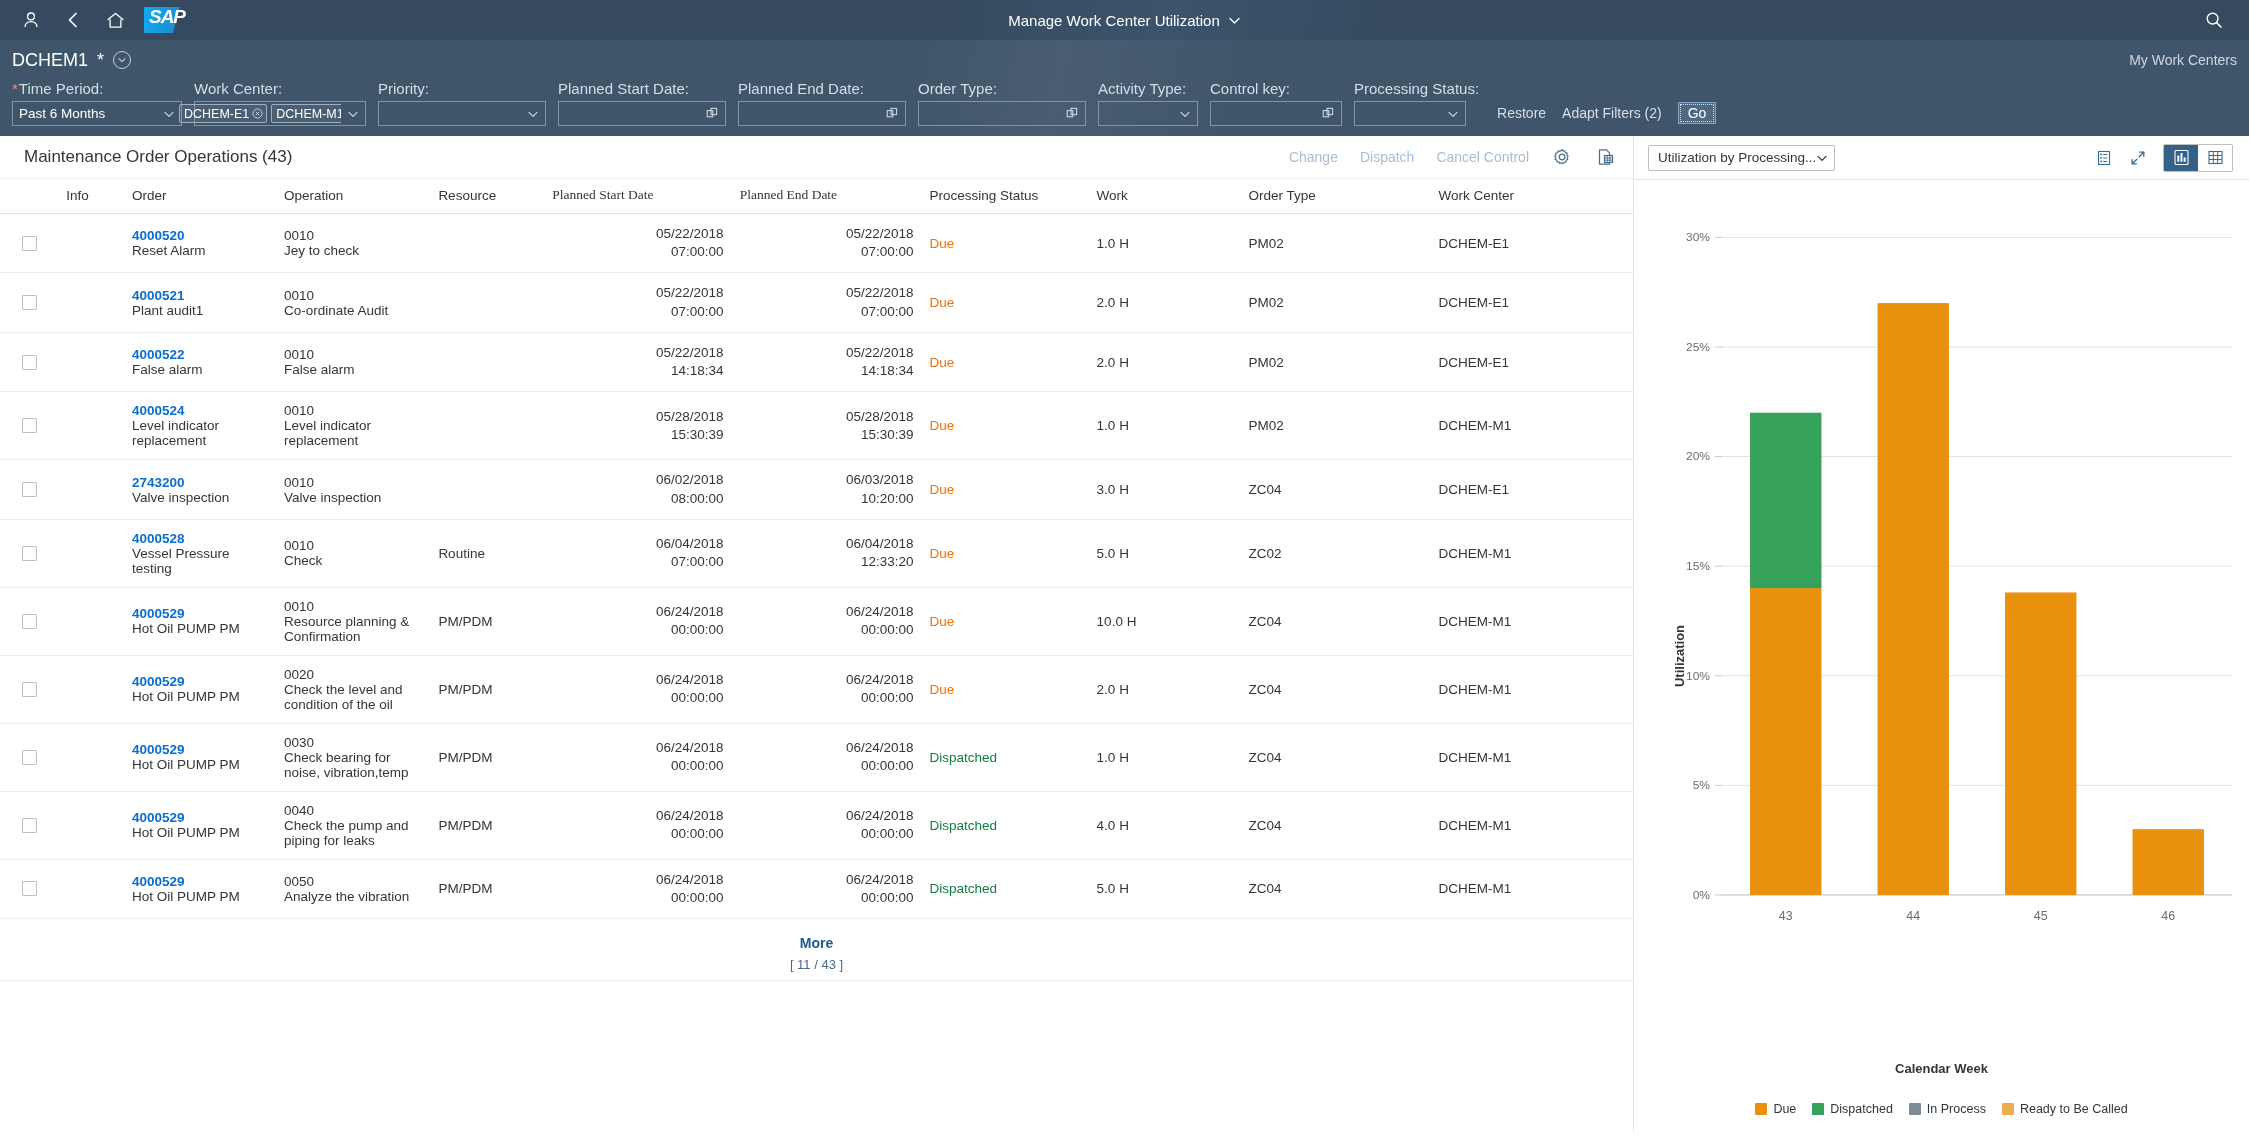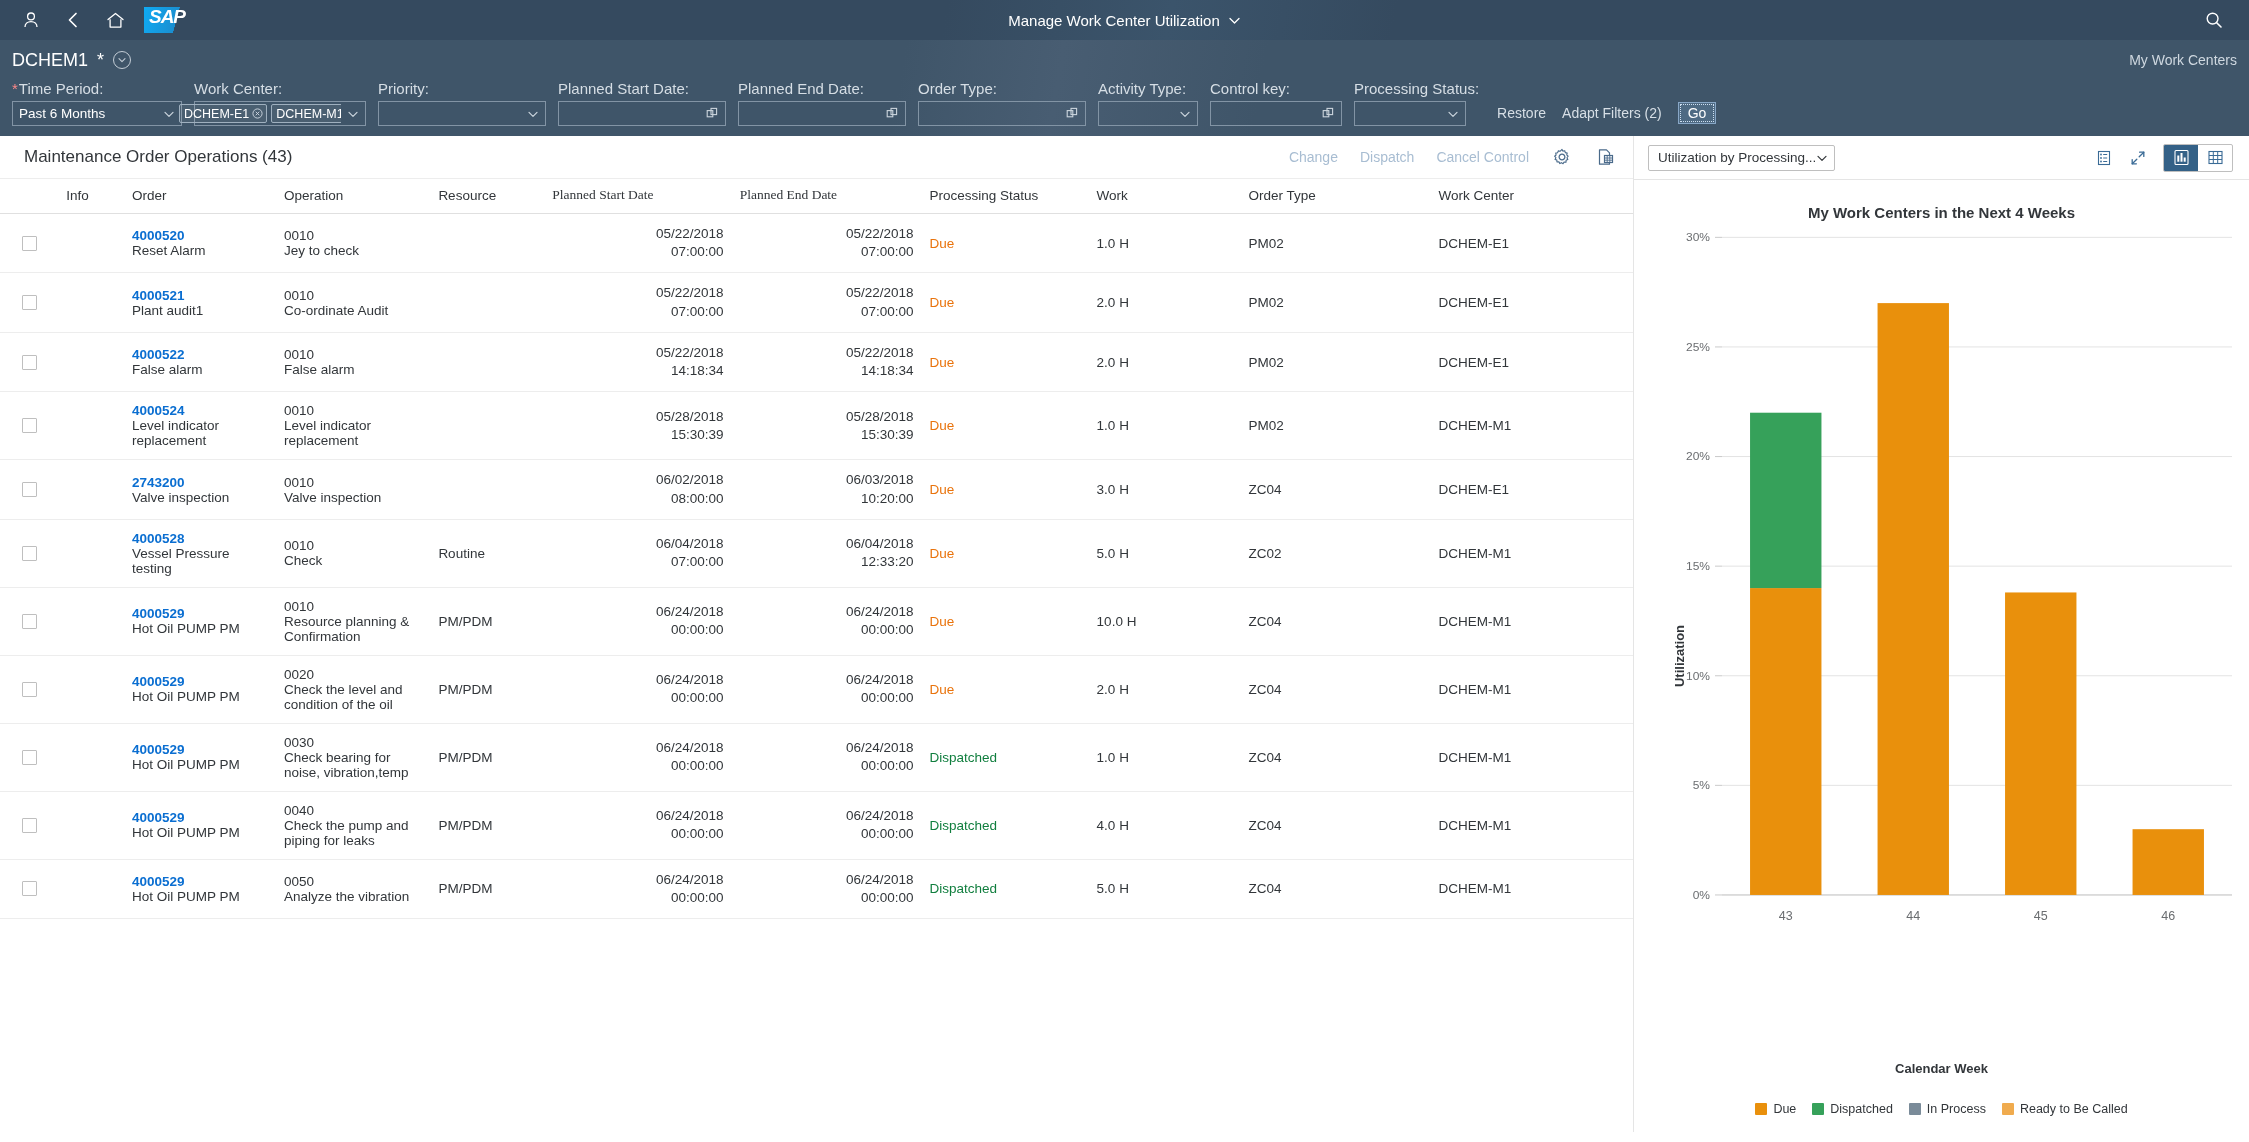--- a/index.html
+++ b/index.html
@@ -583,20 +583,24 @@
             <td class="c-ped dt">06/24/2018
 00:00:00</td>
             <td class="c-stat"><span class="st-dispatched">Dispatched</span></td>
             <td class="c-work">5.0 H</td>
             <td class="c-otype">ZC04</td>
             <td class="c-wc">DCHEM-M1</td>
           </tr>
         </tbody>
     </table>
 
+    <div class="more-wrap">
+      <div class="more-link">More</div>
+      <div class="more-count">[ 11 / 43 ]</div>
+    </div>
   </div>
 
   <div id="rightpane">
     <div class="chart-toolbar">
       <div class="chart-select">
         <span class="val">Utilization by Processing...</span>
         <svg width="12" height="12" viewBox="0 0 12 12">
             <path d="M2 4.3L6 8.3 10 4.3" fill="none" stroke="#32363a" stroke-width="1.2" stroke-linecap="round" stroke-linejoin="round"></path>
           </svg>
       </div>
@@ -631,21 +635,20 @@
             <svg width="17" height="17" viewBox="0 0 17 17">
                 <rect x="2" y="2.5" width="13" height="12" fill="none" stroke="#3a6b96" stroke-width="1.1"></rect>
                 <path d="M2 6.5h13M2 10.5h13M6.3 2.5v12M10.7 2.5v12" stroke="#3a6b96" stroke-width="1"></path>
               </svg>
           </div>
         </div>
       </div>
     </div>
 
     <div class="chart-area">
-      <div class="chart-title">My Work Centers in the Next 4 Weeks</div>
       <div class="axis-label-y">Utilization</div>
       <svg id="plot" viewBox="0 0 615 996" preserveAspectRatio="none">
           <line x1="88" y1="748" x2="598" y2="748" stroke="#e2e2e2" stroke-width="1"></line>
           <line x1="81" y1="748" x2="88" y2="748" stroke="#c9c9c9" stroke-width="1"></line>
           <text x="76" y="752" text-anchor="end" font-family="Liberation Sans, sans-serif" font-size="12" fill="#6a6d70">0%</text>
           <line x1="88" y1="633.3333333333334" x2="598" y2="633.3333333333334" stroke="#e2e2e2" stroke-width="1"></line>
           <line x1="81" y1="633.3333333333334" x2="88" y2="633.3333333333334" stroke="#c9c9c9" stroke-width="1"></line>
           <text x="76" y="637.3333333333334" text-anchor="end" font-family="Liberation Sans, sans-serif" font-size="12" fill="#6a6d70">5%</text>
           <line x1="88" y1="518.6666666666667" x2="598" y2="518.6666666666667" stroke="#e2e2e2" stroke-width="1"></line>
           <line x1="81" y1="518.6666666666667" x2="88" y2="518.6666666666667" stroke="#c9c9c9" stroke-width="1"></line>

